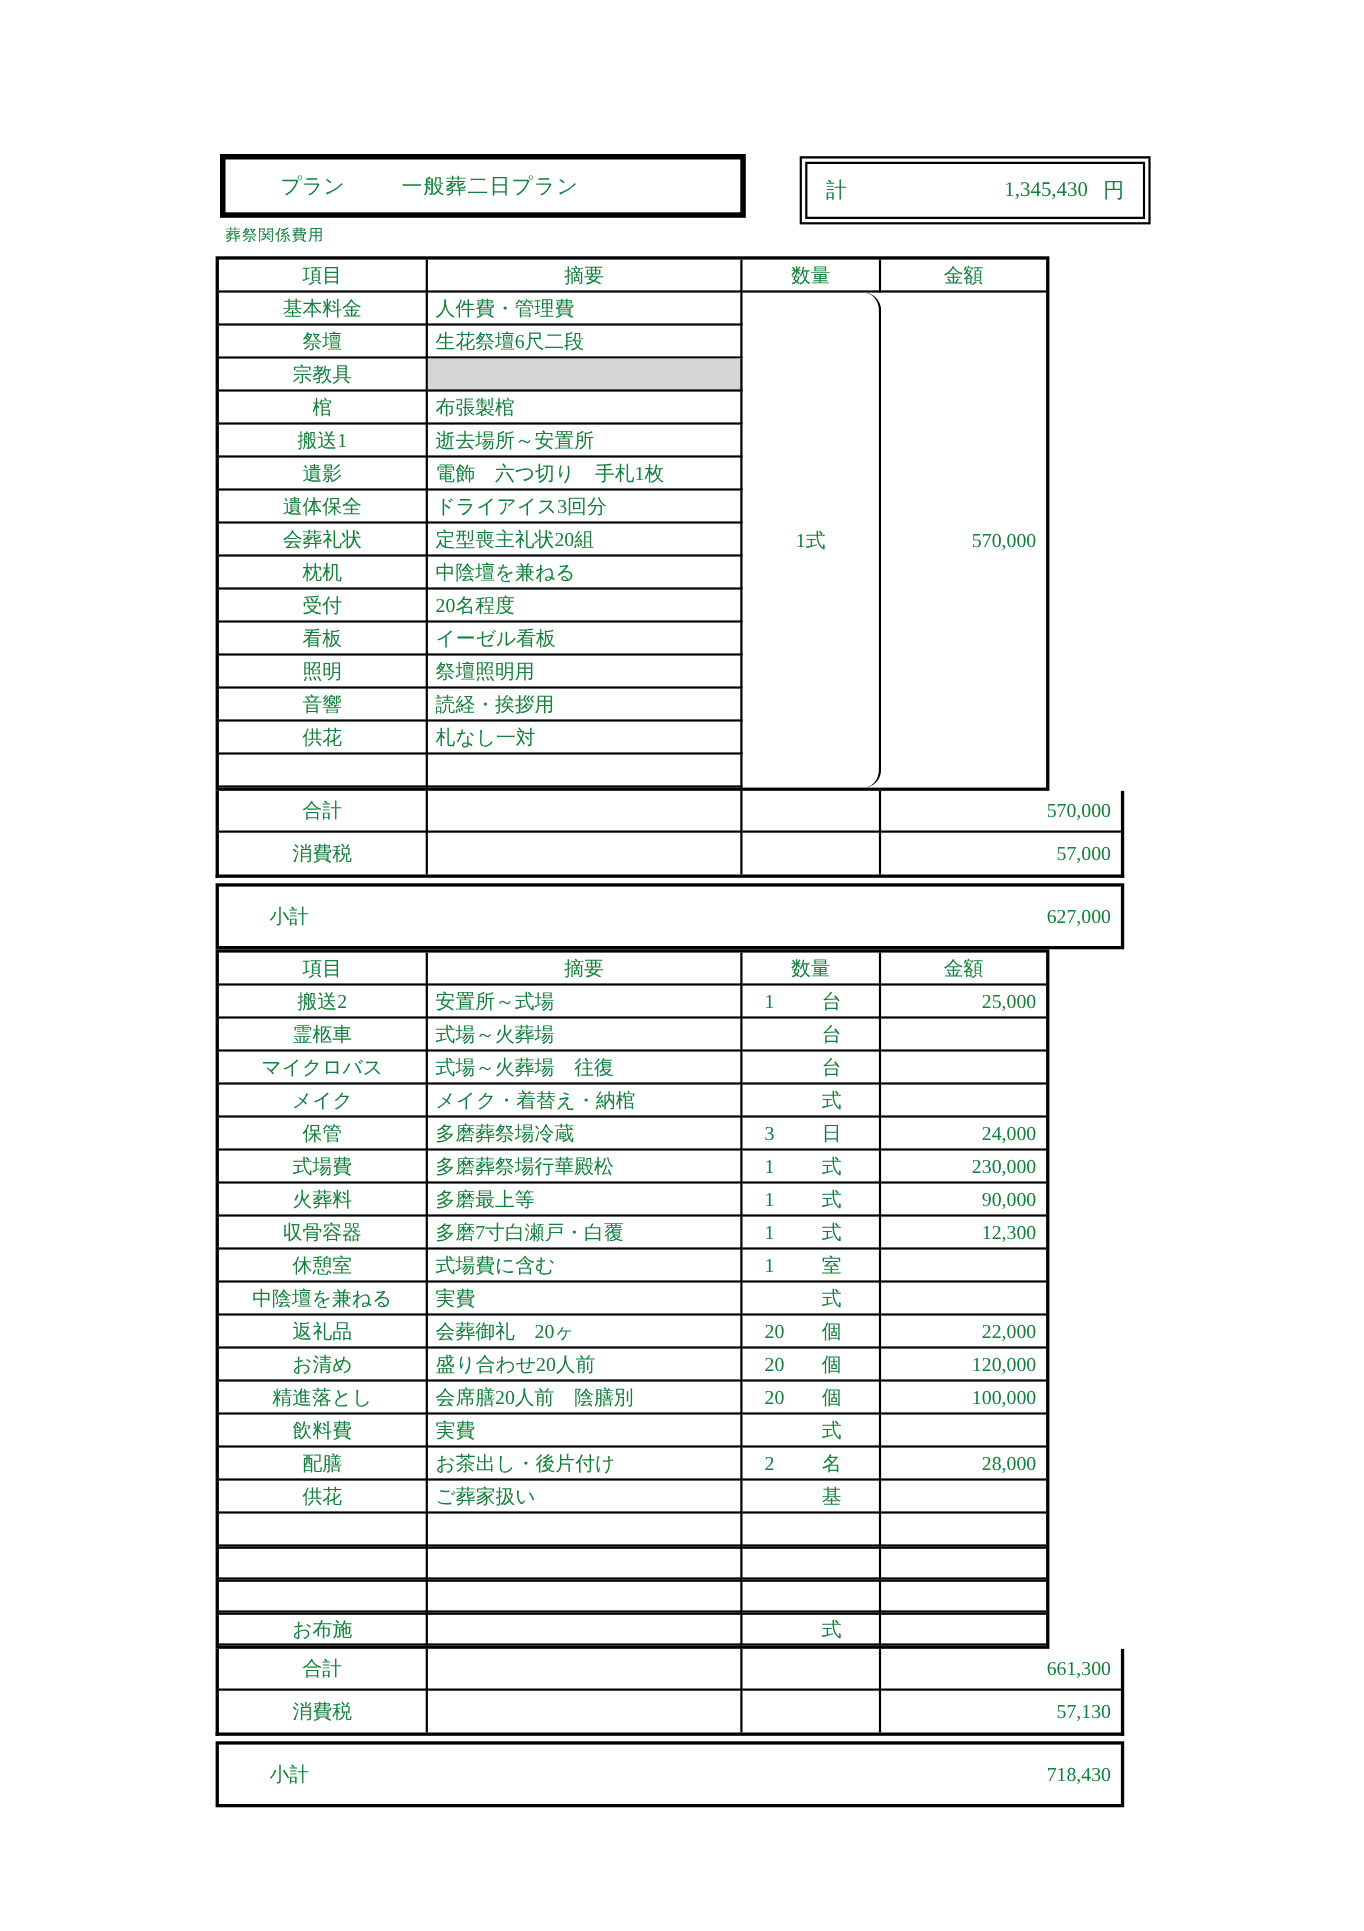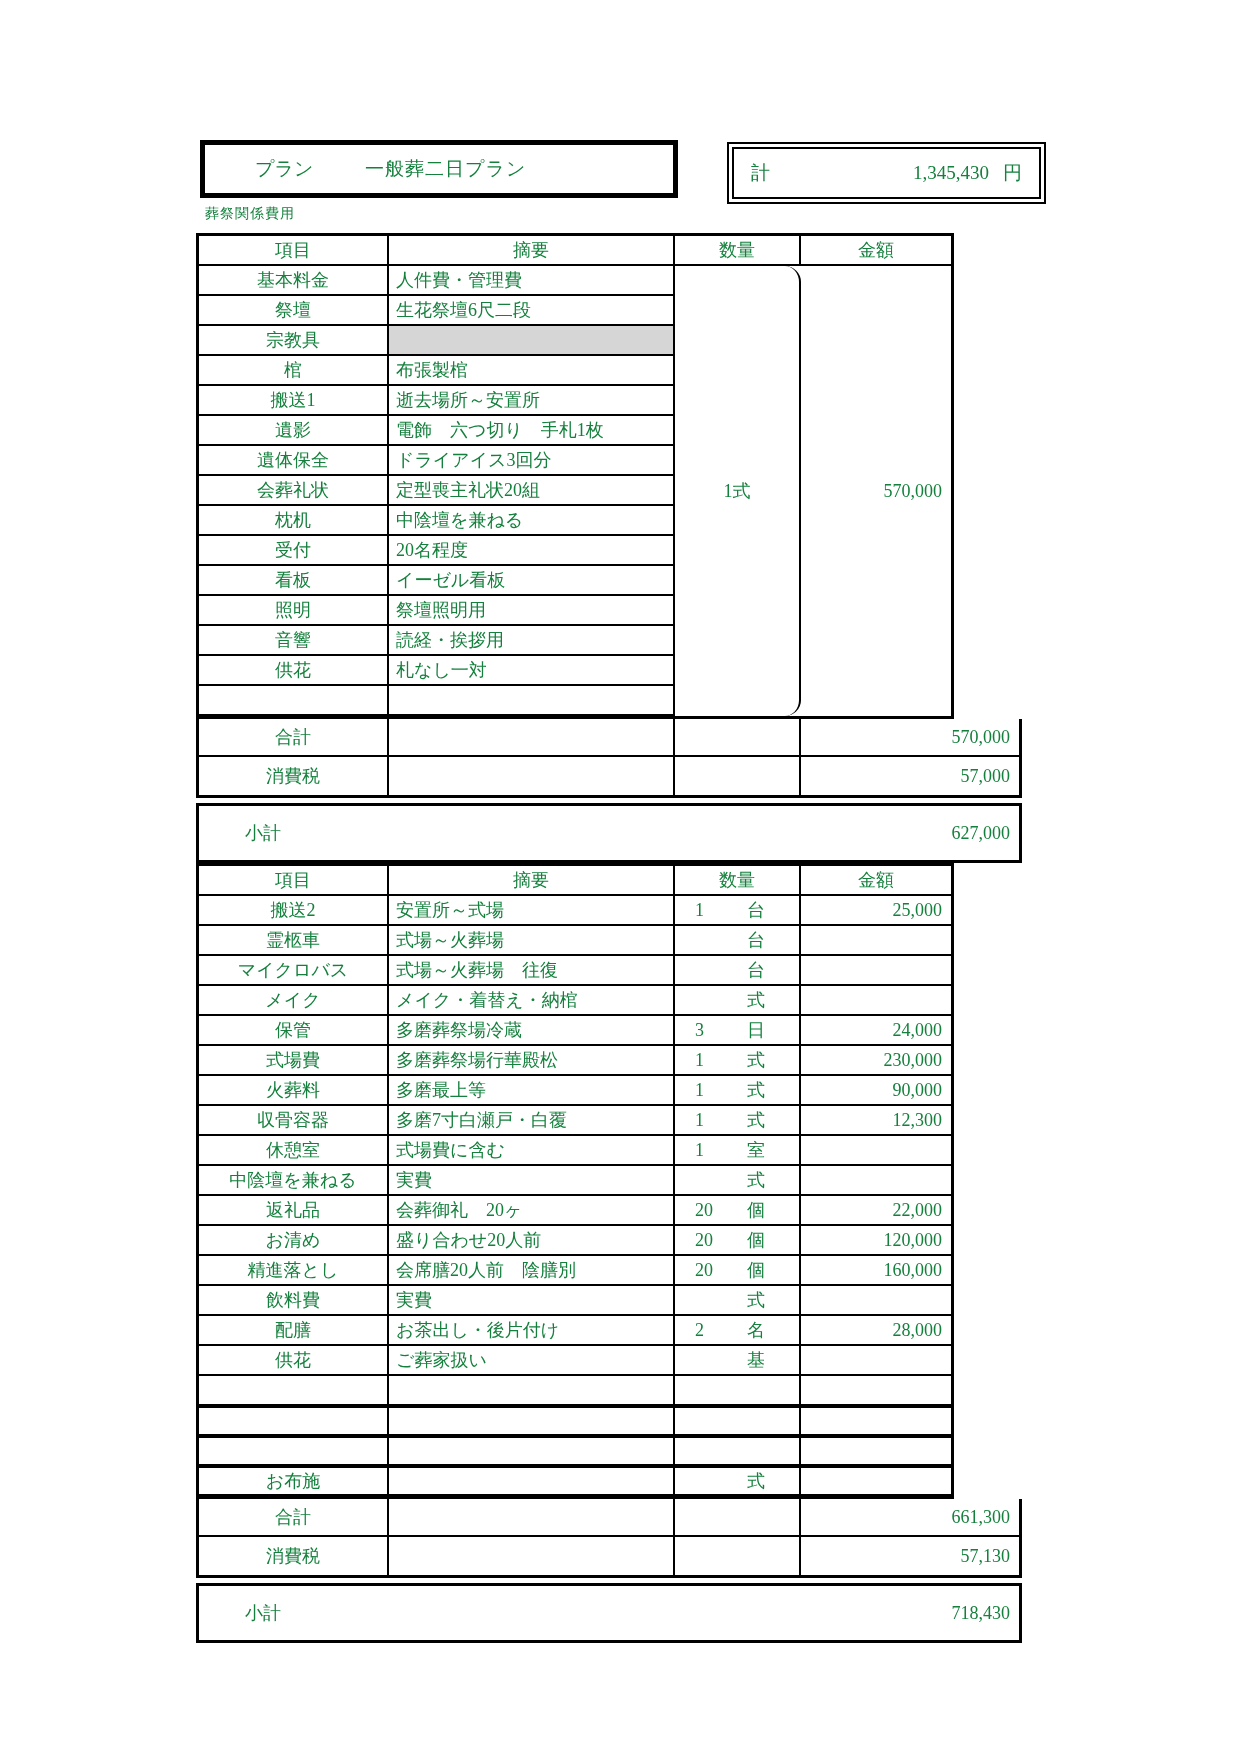--- a/index.html
+++ b/index.html
@@ -282,21 +282,21 @@
             <span>個</span>
           </div>
           <div class="cell c-amt last">120,000</div>
 
           <div class="cell c-item">精進落とし</div>
           <div class="cell c-desc">会席膳20人前　陰膳別</div>
           <div class="cell c-qty">
             <span>20</span>
             <span>個</span>
           </div>
-          <div class="cell c-amt last">160,000</div>
+          <div class="cell c-amt last">100,000</div>
 
           <div class="cell c-item">飲料費</div>
           <div class="cell c-desc">実費</div>
           <div class="cell c-qty">
             <span></span>
             <span>式</span>
           </div>
           <div class="cell c-amt last"></div>
 
           <div class="cell c-item">配膳</div>

